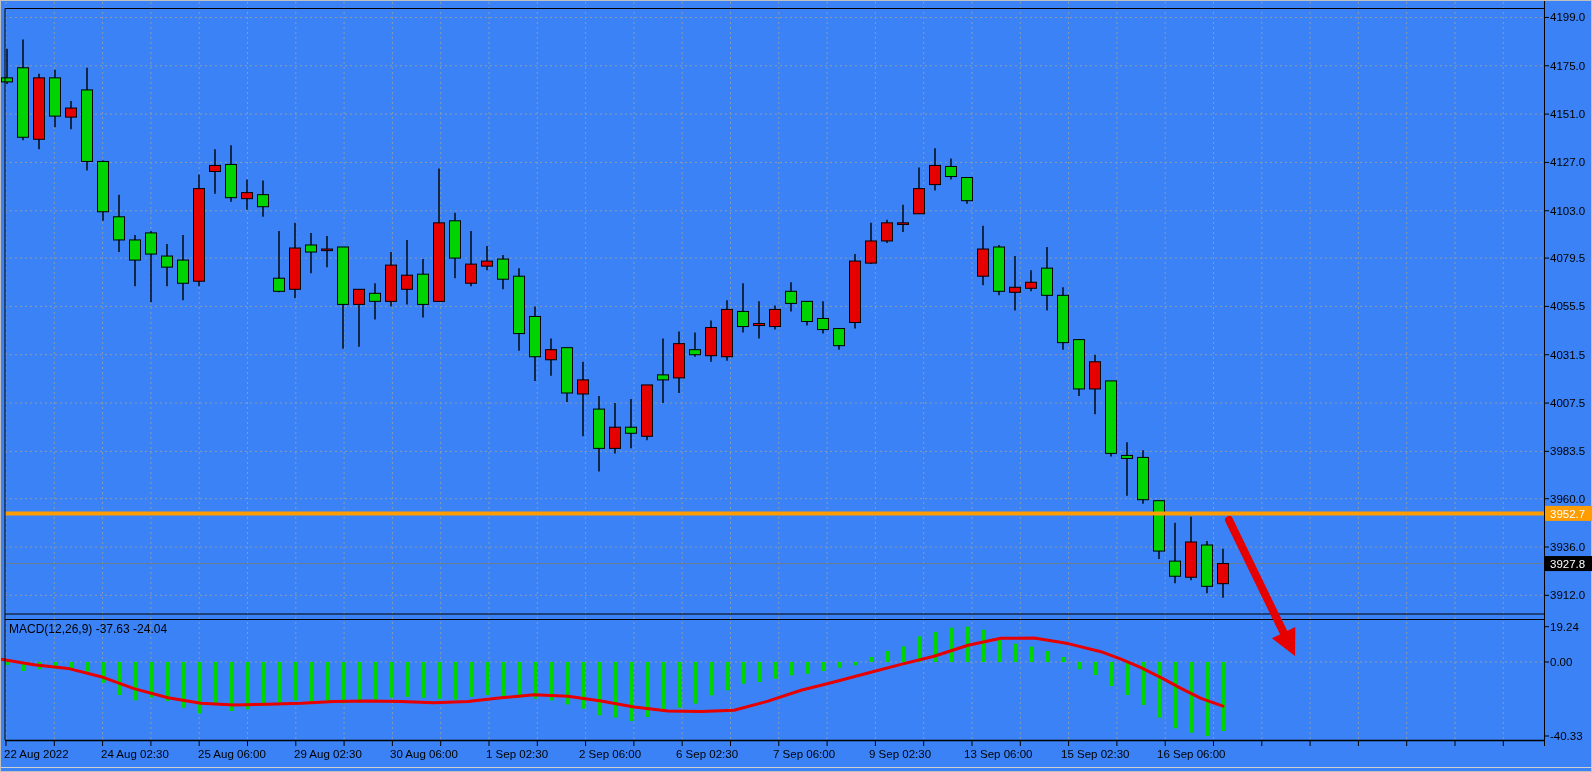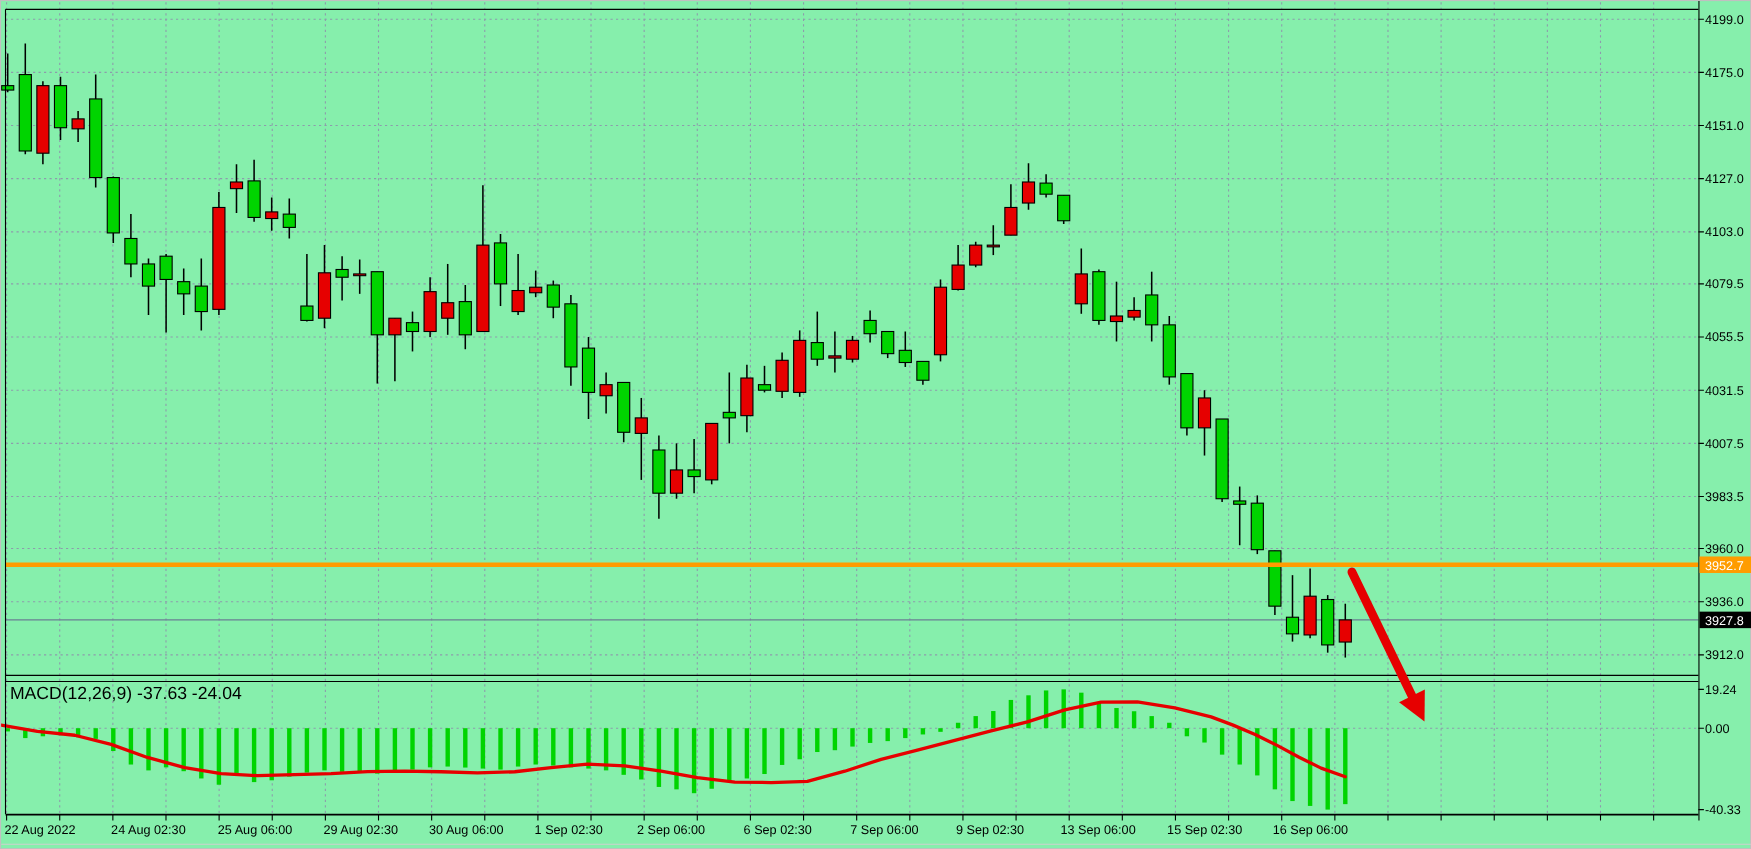--- a/index.html
+++ b/index.html
@@ -1,24 +1,24 @@
 <!DOCTYPE html>
 <html><head>
 <meta charset="utf-8">
 <style>
   html,body{margin:0;padding:0;background:#fff;}
   body{width:1592px;height:772px;overflow:hidden;position:relative;
        font-family:"Liberation Sans",sans-serif;}
-  #chart-window{position:absolute;inset:0;background:#86efac;border:1px solid #c0c0c0;box-sizing:border-box;}
+  #chart-window{position:absolute;inset:0;background:#3b82f6;border:1px solid #c0c0c0;box-sizing:border-box;}
   #chart-svg{position:absolute;left:0;top:0;}
   .overlay{position:absolute;color:#000;white-space:pre;}
   #title-bar{left:7px;top:4px;font-size:12.5px;font-weight:bold;}
   #title-bar .tri{display:inline-block;font-size:10px;vertical-align:1px;margin-right:5px;}
   #title-ohlc{font-weight:bold;margin-left:8px;}
-  #macd-title{left:8px;top:621px;font-size:16px;font-weight:normal;}
+  #macd-title{left:8px;top:621px;font-size:12px;font-weight:normal;}
 </style>
 </head>
 <body>
 
 <div id="chart-window">
   <svg id="chart-svg" width="1592" height="772">
       <g>
         <line x1="5" y1="1" x2="5" y2="739" stroke="#8d9cab" stroke-width="1" stroke-dasharray="2,3"></line>
         <line x1="53.3" y1="1" x2="53.3" y2="739" stroke="#8d9cab" stroke-width="1" stroke-dasharray="2,3"></line>
         <line x1="101.6" y1="1" x2="101.6" y2="739" stroke="#8d9cab" stroke-width="1" stroke-dasharray="2,3"></line>

